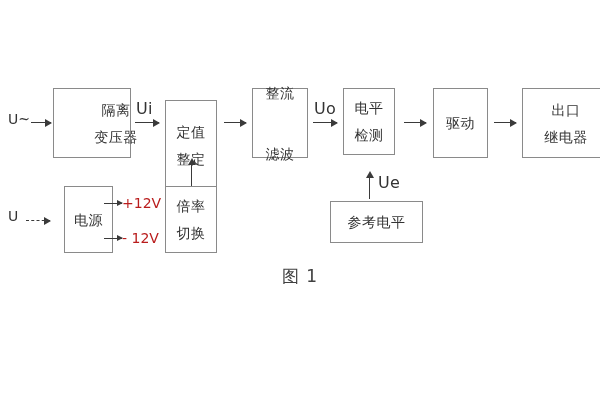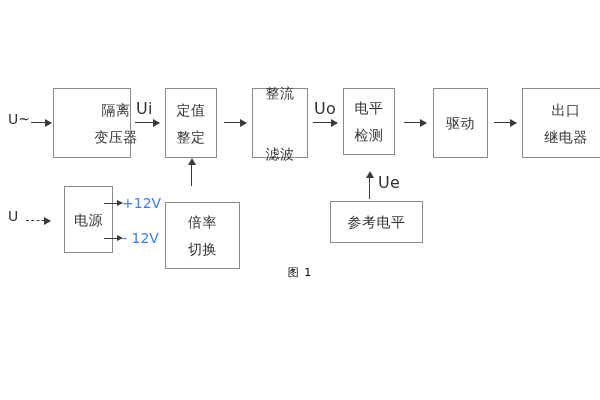--- a/index.html
+++ b/index.html
@@ -49,27 +49,27 @@
   }
   .term-label {
     position: absolute;
     font-size: 14px;
     color: #333333;
     white-space: nowrap;
   }
   .volt-label {
     position: absolute;
     font-size: 14px;
-    color: #3b82f6;
+    color: #b91c1c;
     white-space: nowrap;
   }
   .caption {
     position: absolute;
-    font-size: 11px;
-    color: #000000;
+    font-size: 17px;
+    color: #404040;
     white-space: nowrap;
     letter-spacing: 1px;
   }
   
   .arrow-r {
     position: absolute;
     height: 1px;
     background: #3a3a3a;
   }
   .arrow-r::after {
@@ -143,21 +143,21 @@
 
   <div class="box" style="left:53px; top:88px; width:78px; height:70px;padding-left:48px;">
     <span class="ln">隔离</span>
     <span class="ln">变压器</span>
   </div>
 
   <div class="sig-label" style="left:136px; top:99px;">Ui</div>
 
   <div class="arrow-r" style="left:135px; top:122px; width:24px;"></div>
 
-  <div class="box" style="left:165px; top:88px; width:52px; height:70px;text-align:right;">
+  <div class="box" style="left:165px; top:100px; width:52px; height:90px;text-align:right;">
     <span class="ln">定值</span>
     <span class="ln">整定</span>
   </div>
 
   <div class="arrow-r" style="left:224px; top:122px; width:22px;"></div>
 
   <div class="box" style="left:252px; top:88px; width:56px; height:70px;gap:34px;">
     <span class="ln">整流</span>
     <span class="ln">滤波</span>
   </div>
@@ -191,21 +191,21 @@
   <div class="box" style="left:64px; top:186px; width:49px; height:67px;">
     <span class="ln">电源</span>
   </div>
 
   <div class="arrow-r-small" style="left:104px; top:203px; width:18px;"></div>
   <div class="volt-label" style="left:122px; top:195px;">+12V</div>
 
   <div class="arrow-r-small" style="left:104px; top:238px; width:18px;"></div>
   <div class="volt-label" style="left:122px; top:230px;">- 12V</div>
 
-  <div class="box" style="left:165px; top:202px; width:75px; height:67px;">
+  <div class="box" style="left:165px; top:186px; width:52px; height:67px;">
     <span class="ln">倍率</span>
     <span class="ln">切换</span>
   </div>
 
   <div class="arrow-u" style="left:191px; top:164px; height:22px;"></div>
 
   <div class="box" style="left:330px; top:201px; width:93px; height:42px;text-align:center;">
     <span class="ln">参考电平</span>
   </div>
 

